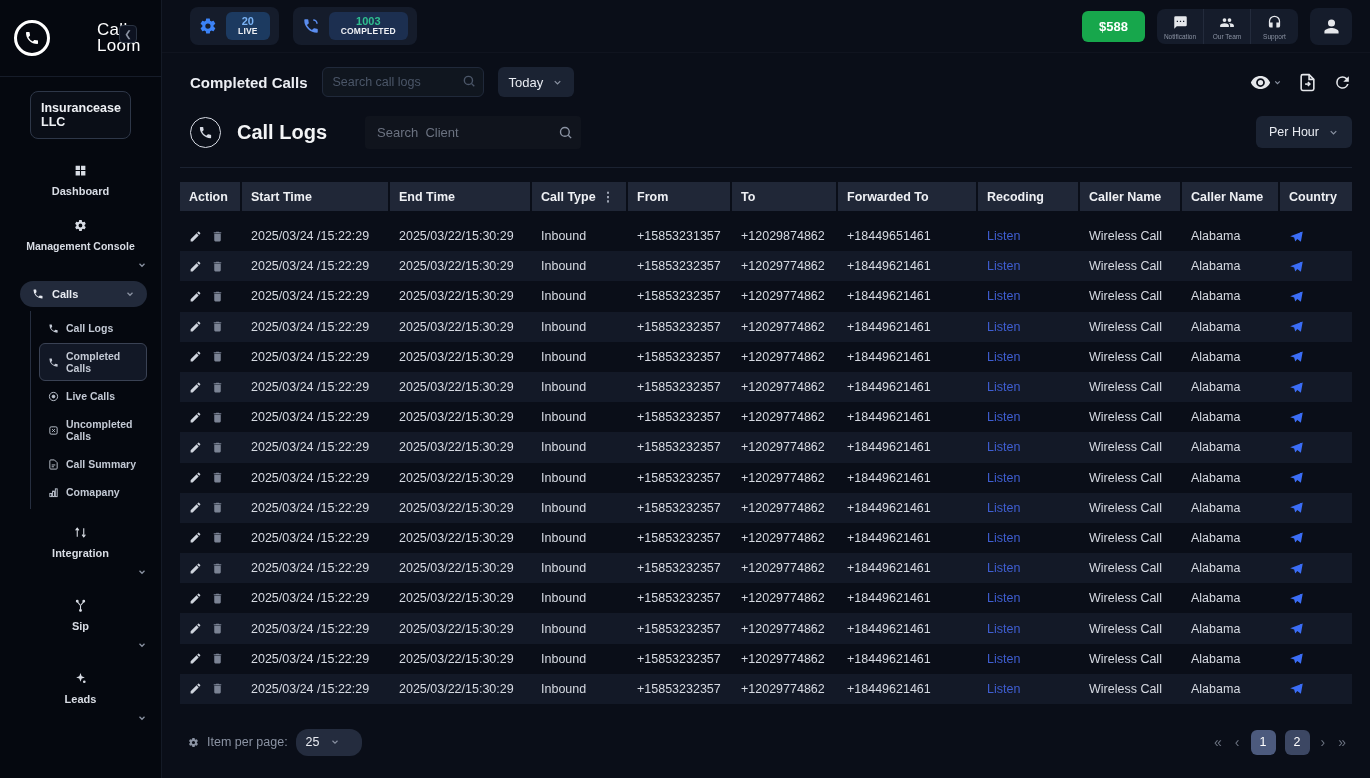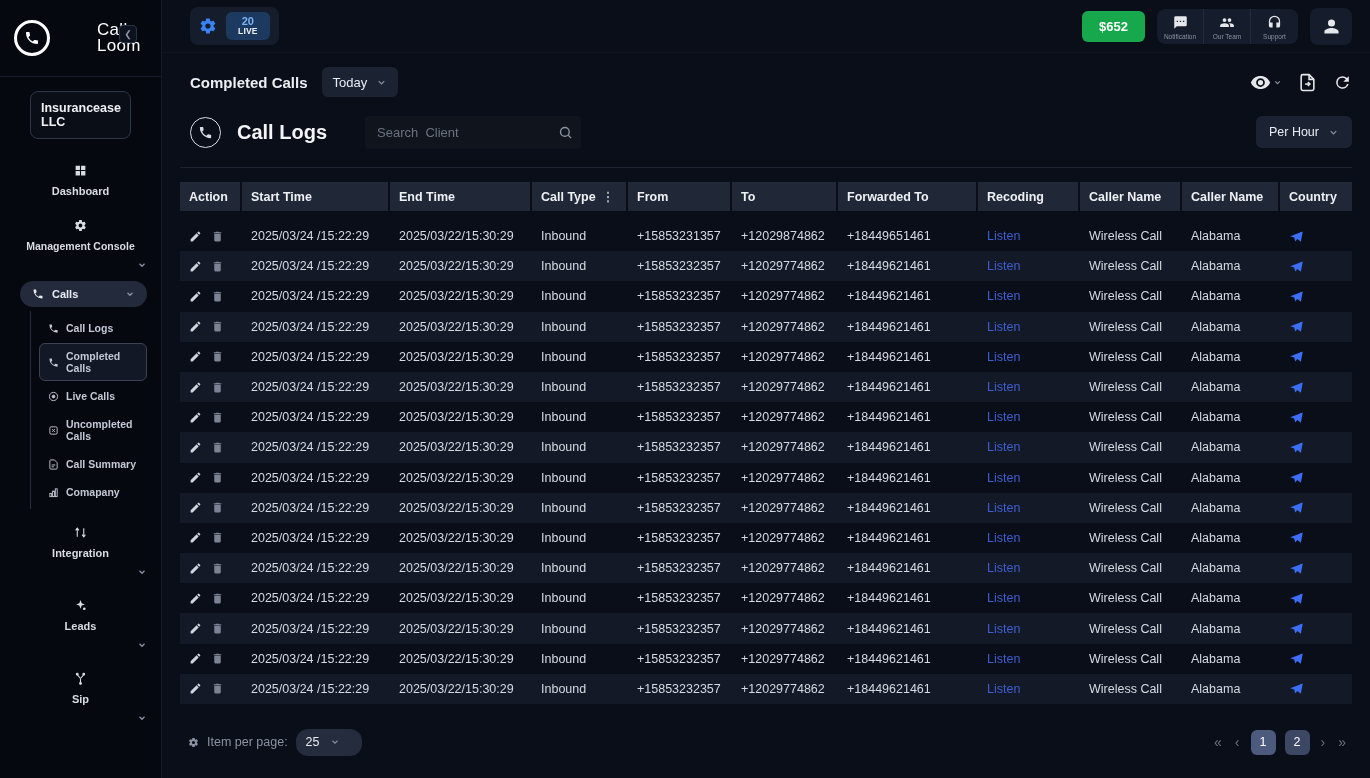--- a/index.html
+++ b/index.html
@@ -196,66 +196,76 @@
         </svg>
       <span>Integration</span>
       <span class="chev">
           <svg width="10" height="10" viewBox="0 0 24 24" fill="none" stroke="currentColor" stroke-width="3">
             <polyline points="6 9 12 15 18 9"></polyline>
           </svg>
         </span>
     </div>
 
     <div class="nav-item">
-      <svg width="13" height="13" viewBox="0 0 24 24" fill="#d8dce4">
-          <path d="M12 2l2.2 5.8L20 10l-5.8 2.2L12 18l-2.2-5.8L4 10l5.8-2.2z"></path>
-          <circle cx="19" cy="18" r="2.5"></circle>
-        </svg>
-      <span>Leads</span>
-      <span class="chev">
-          <svg width="10" height="10" viewBox="0 0 24 24" fill="none" stroke="currentColor" stroke-width="3">
-            <polyline points="6 9 12 15 18 9"></polyline>
-          </svg>
-        </span>
-    </div>
-
-    <div class="nav-item">
       <svg width="13" height="13" viewBox="0 0 24 24" fill="none" stroke="#d8dce4" stroke-width="2">
           <path d="M12 12v8"></path>
           <path d="M12 12L6 5"></path>
           <path d="M12 12l6-7"></path>
           <circle cx="6" cy="4" r="1.6" fill="#d8dce4"></circle>
           <circle cx="18" cy="4" r="1.6" fill="#d8dce4"></circle>
           <circle cx="12" cy="21" r="1.6" fill="#d8dce4"></circle>
         </svg>
       <span>Sip</span>
       <span class="chev">
           <svg width="10" height="10" viewBox="0 0 24 24" fill="none" stroke="currentColor" stroke-width="3">
             <polyline points="6 9 12 15 18 9"></polyline>
           </svg>
         </span>
     </div>
+
+    <div class="nav-item">
+      <svg width="13" height="13" viewBox="0 0 24 24" fill="#d8dce4">
+          <path d="M12 2l2.2 5.8L20 10l-5.8 2.2L12 18l-2.2-5.8L4 10l5.8-2.2z"></path>
+          <circle cx="19" cy="18" r="2.5"></circle>
+        </svg>
+      <span>Leads</span>
+      <span class="chev">
+          <svg width="10" height="10" viewBox="0 0 24 24" fill="none" stroke="currentColor" stroke-width="3">
+            <polyline points="6 9 12 15 18 9"></polyline>
+          </svg>
+        </span>
+    </div>
   </nav>
 </aside>
 
 <main class="main">
 
   <div class="topbar">
     <div class="badge">
       <svg width="18" height="18" viewBox="0 0 24 24" fill="#3b82f6">
           <path d="M19.4 13a7.6 7.6 0 0 0 .06-1 7.6 7.6 0 0 0-.06-1l2.1-1.65a.5.5 0 0 0 .12-.64l-2-3.46a.5.5 0 0 0-.6-.22l-2.49 1a7.3 7.3 0 0 0-1.73-1l-.38-2.65A.5.5 0 0 0 13.92 2h-4a.5.5 0 0 0-.5.42l-.38 2.65a7.3 7.3 0 0 0-1.73 1l-2.49-1a.5.5 0 0 0-.6.22l-2 3.46a.5.5 0 0 0 .12.64L4.46 11a7.6 7.6 0 0 0-.06 1 7.6 7.6 0 0 0 .06 1l-2.1 1.65a.5.5 0 0 0-.12.64l2 3.46c.13.23.4.33.6.22l2.49-1a7.3 7.3 0 0 0 1.73 1l.38 2.65a.5.5 0 0 0 .5.42h4a.5.5 0 0 0 .5-.42l.38-2.65a7.3 7.3 0 0 0 1.73-1l2.49 1c.23.1.47 0 .6-.22l2-3.46a.5.5 0 0 0-.12-.64zM11.92 15.5a3.5 3.5 0 1 1 3.5-3.5 3.5 3.5 0 0 1-3.5 3.5z"></path>
         </svg>
       <span class="badge-box live-box">
         <div class="num">20</div>
         <div class="lbl">LIVE</div>
       </span>
     </div>
+    <div class="badge">
+      <svg width="18" height="18" viewBox="0 0 24 24" fill="#5b8def">
+          <path d="M6.62 10.79a15.05 15.05 0 0 0 6.59 6.59l2.2-2.2a1 1 0 0 1 1.02-.24c1.12.37 2.33.57 3.57.57a1 1 0 0 1 1 1V20a1 1 0 0 1-1 1A17 17 0 0 1 3 4a1 1 0 0 1 1-1h3.5a1 1 0 0 1 1 1c0 1.24.2 2.45.57 3.57a1 1 0 0 1-.24 1.02z"></path>
+          <path d="M15 5a4 4 0 0 1 4 4h2a6 6 0 0 0-6-6z"></path>
+        </svg>
+      <span class="badge-box done-box">
+        <div class="num">1003</div>
+        <div class="lbl">COMPLETED</div>
+      </span>
+    </div>
 
     <div class="top-right">
-      <button class="balance-btn">$652</button>
+      <button class="balance-btn">$588</button>
       <div class="actions-group">
         <div class="action-btn">
           <svg width="15" height="15" viewBox="0 0 24 24" fill="currentColor">
               <path d="M20 2H4a2 2 0 0 0-2 2v18l4-4h14a2 2 0 0 0 2-2V4a2 2 0 0 0-2-2zM8 11H6V9h2zm5 0h-2V9h2zm5 0h-2V9h2z"></path>
             </svg>
           <span class="action-lbl">Notification</span>
         </div>
         <div class="action-btn">
           <svg width="16" height="15" viewBox="0 0 24 24" fill="currentColor">
               <path d="M16 11a3 3 0 1 0-3-3 3 3 0 0 0 3 3zM8 11a3 3 0 1 0-3-3 3 3 0 0 0 3 3zm0 2c-2.33 0-7 1.17-7 3.5V19h14v-2.5C15 14.17 10.33 13 8 13zm8 0c-.36 0-.72.02-1.05.07A4.22 4.22 0 0 1 17 16.5V19h6v-2.5c0-2.33-4.67-3.5-7-3.5z"></path>
@@ -272,20 +282,29 @@
       <div class="avatar-btn">
         <svg width="17" height="17" viewBox="0 0 24 24" fill="currentColor">
             <path d="M12 12a5 5 0 1 0-5-5 5 5 0 0 0 5 5zm0 2c-3.33 0-10 1.67-10 5v3h20v-3c0-3.33-6.67-5-10-5z"></path>
           </svg>
       </div>
     </div>
   </div>
 
   <div class="toolbar">
     <span class="page-title">Completed Calls</span>
+    <div class="search-sm">
+      <input type="text" placeholder="Search call logs" style="">
+      <span class="search-ico">
+          <svg width="14" height="14" viewBox="0 0 24 24" fill="none" stroke="currentColor" stroke-width="2.4">
+            <circle cx="11" cy="11" r="7"></circle>
+            <line x1="16.5" y1="16.5" x2="21" y2="21"></line>
+          </svg>
+        </span>
+    </div>
     <div class="select-box">
       <span>Today</span>
       <span class="chev">
           <svg width="11" height="11" viewBox="0 0 24 24" fill="none" stroke="currentColor" stroke-width="2.6">
             <polyline points="6 9 12 15 18 9"></polyline>
           </svg>
         </span>
     </div>
     <div class="toolbar-icons">
       <span class="tb-ico">

